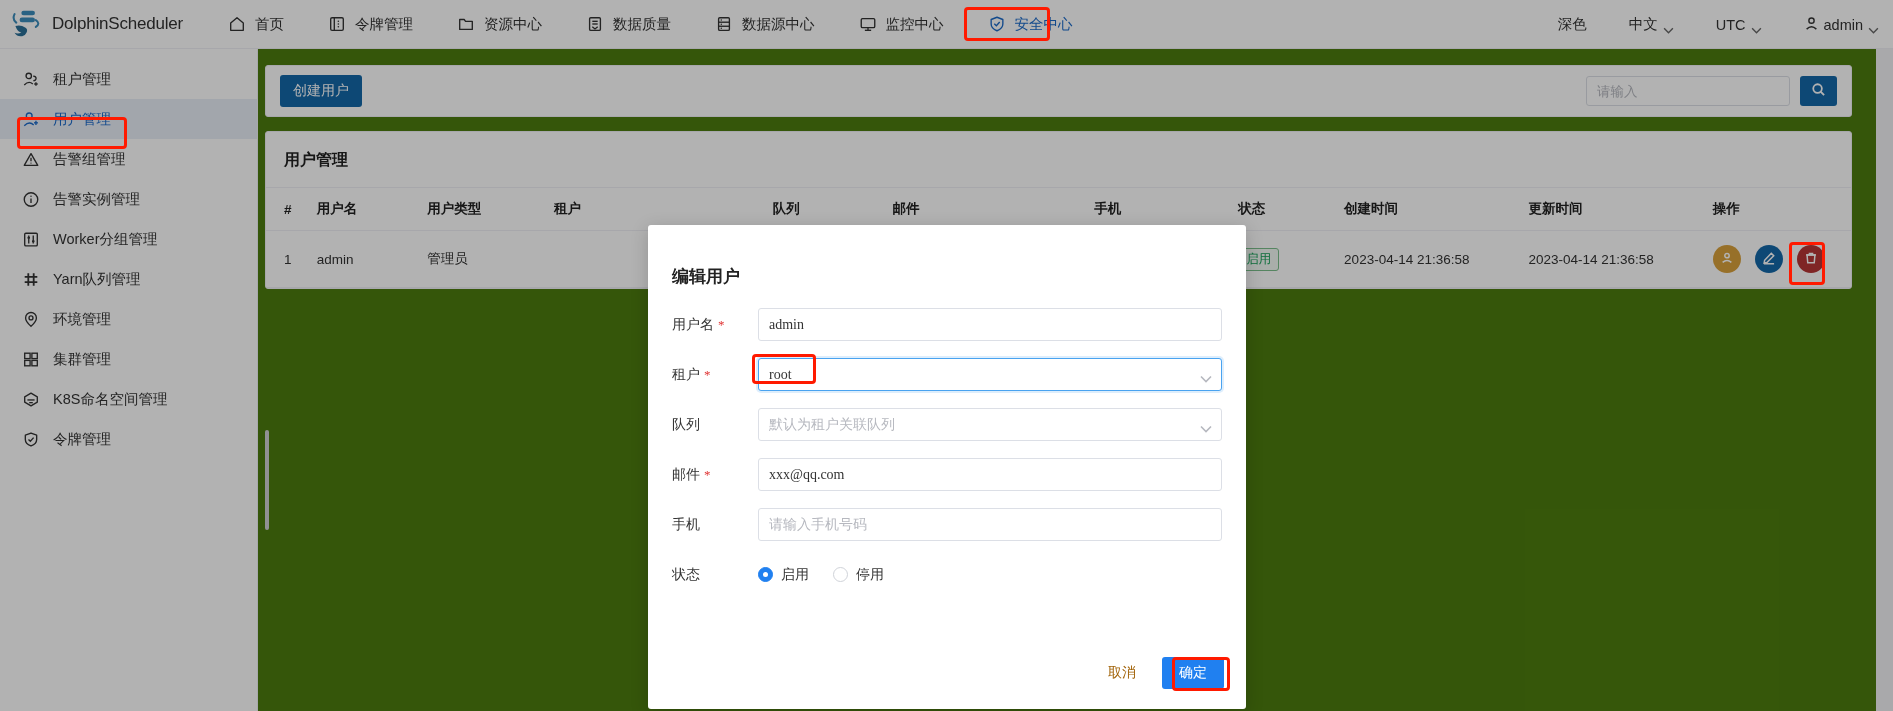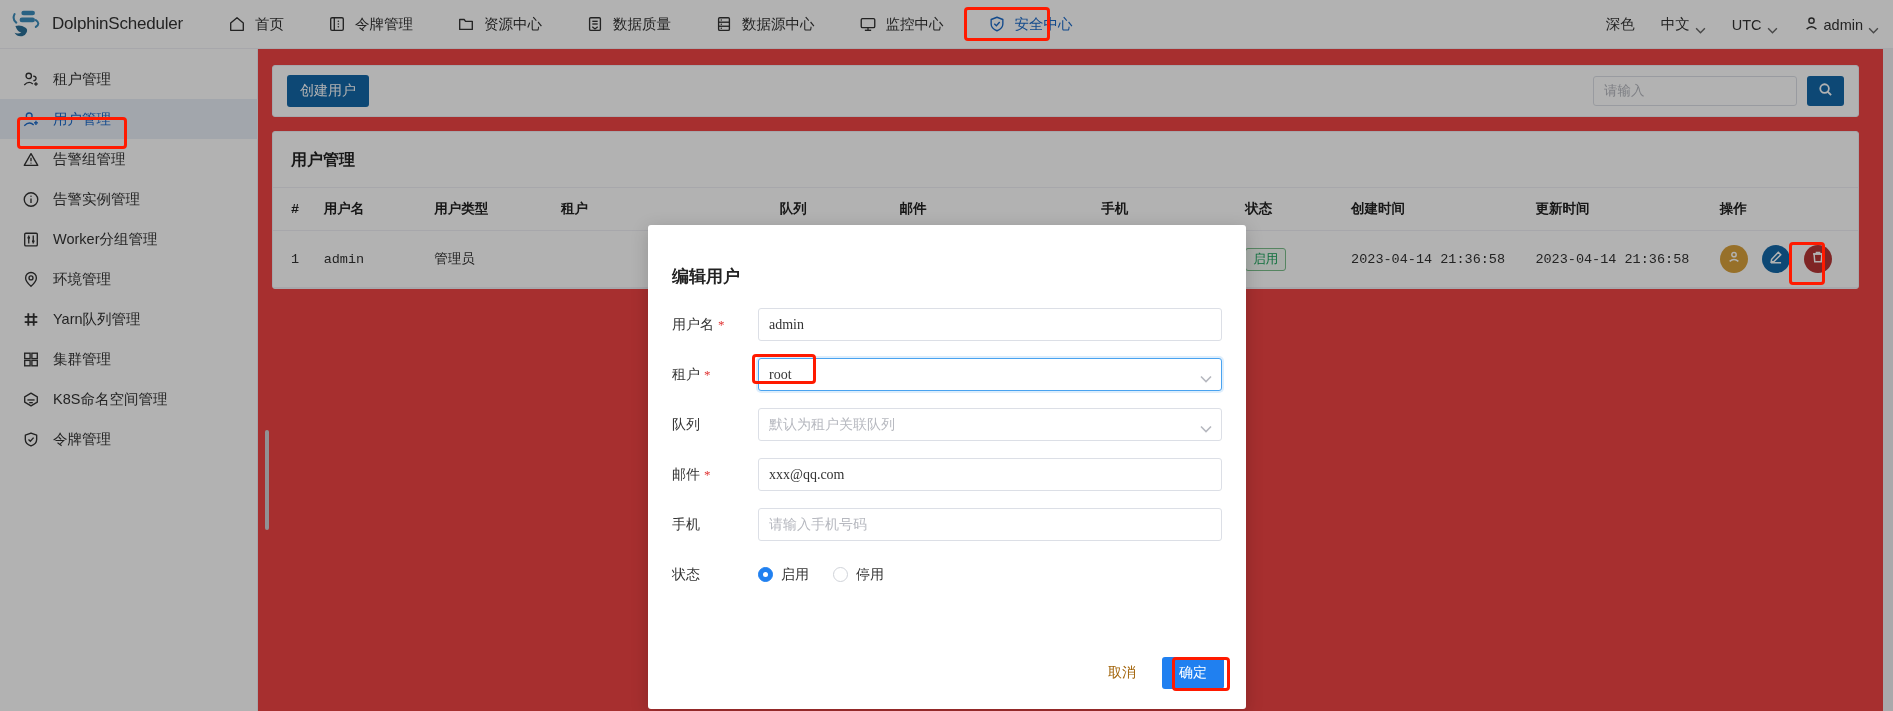--- a/index.html
+++ b/index.html
@@ -40,21 +40,21 @@
     border-radius: 3px; cursor: pointer;
   }
   .nav-item.active { color: #1b6ac9; }
   .nav-item.active .ico svg { stroke: #1b6ac9; }
   .ico { display:inline-flex; width:18px; height:18px; align-items:center; justify-content:center;}
   .ico svg { width: 18px; height: 18px; stroke: #333; fill: none; stroke-width: 1.5; }
   .header-right {
     position: absolute; right: 14px; top: 0; height: 49px;
     display: flex; align-items: center; gap: 0px; font-size: 14.5px; color: #333;
   }
-  .hr-item { display:flex; align-items:center; gap:5px; margin-left: 26px; cursor: pointer; white-space: nowrap;}
+  .hr-item { display:flex; align-items:center; gap:5px; margin-left: 42px; cursor: pointer; white-space: nowrap;}
   .chev { display:inline-block; width: 11px; height: 7px; }
   .chev svg { width: 11px; height: 7px; stroke: #666; fill: none; stroke-width: 1.6; }
   .person-ico svg { width: 15px; height: 15px; stroke: #333; fill:none; stroke-width:1.5;}
   
   #sidebar {
     position: absolute; left:0; top:49px; width: 258px; height: 662px;
     background: #ffffff; border-right: 1px solid #efeff5;
     padding-top: 10px;
     z-index: 5;
   }
@@ -66,22 +66,22 @@
   }
   .side-item.active { background: #e9eef7; color: #1b6ac9; }
   .side-item.active .ico svg { stroke: #1b6ac9; }
   .side-item .ico svg { width: 19px; height: 19px; }
   .side-scroll {
     position:absolute; left: 265px; top: 430px; width: 4px; height: 100px;
     background: #d0d0d4; border-radius: 2px; z-index: 6;
   }
   
   #main {
-    position: absolute; left: 248px; top: 49px; width: 1635px; height: 662px;
-    background: #ef4444; padding: 16px 24px 0 24px; font-family: Liberation Mono, monospace;
+    position: absolute; left: 241px; top: 49px; width: 1635px; height: 662px;
+    background: #4d7c0f; padding: 16px 24px 0 24px;
   }
   .card {
     background: #fff; border-radius: 3px; border: 1px solid #efeff5;
   }
   #toolbar {
     height: 52px; display:flex; align-items:center; justify-content: space-between;
     padding: 0 14px; margin-bottom: 14px;
   }
   .btn-primary {
     background: #1468a8; color:#fff; font-size: 14px;
@@ -351,33 +351,33 @@
             <line x1="12.5" y1="5.5" x2="12.5" y2="14.5"></line>
             <rect x="6.1" y="7" width="2.8" height="2" fill="#333" stroke="none"></rect>
             <rect x="11.1" y="11" width="2.8" height="2" fill="#333" stroke="none"></rect>
           </svg>
       </span>
       <span>Worker分组管理</span>
     </div>
     <div class="side-item">
       <span class="ico">
         <svg viewBox="0 0 20 20">
+            <path d="M7 3 v14 M13 3 v14 M3 7 h14 M3 13 h14" stroke-width="2"></path>
+          </svg>
+      </span>
+      <span>Yarn队列管理</span>
+    </div>
+    <div class="side-item">
+      <span class="ico">
+        <svg viewBox="0 0 20 20">
             <path d="M10 17.5 C10 17.5 16 12 16 8.2 A6 6 0 0 0 4 8.2 C4 12 10 17.5 10 17.5 Z"></path>
             <circle cx="10" cy="8.2" r="2.2"></circle>
           </svg>
       </span>
       <span>环境管理</span>
-    </div>
-    <div class="side-item">
-      <span class="ico">
-        <svg viewBox="0 0 20 20">
-            <path d="M7 3 v14 M13 3 v14 M3 7 h14 M3 13 h14" stroke-width="2"></path>
-          </svg>
-      </span>
-      <span>Yarn队列管理</span>
     </div>
     <div class="side-item">
       <span class="ico">
         <svg viewBox="0 0 20 20">
             <rect x="3" y="3" width="6" height="6"></rect>
             <rect x="11" y="3" width="6" height="6"></rect>
             <rect x="3" y="11" width="6" height="6"></rect>
             <rect x="11" y="11" width="6" height="6"></rect>
           </svg>
       </span>

